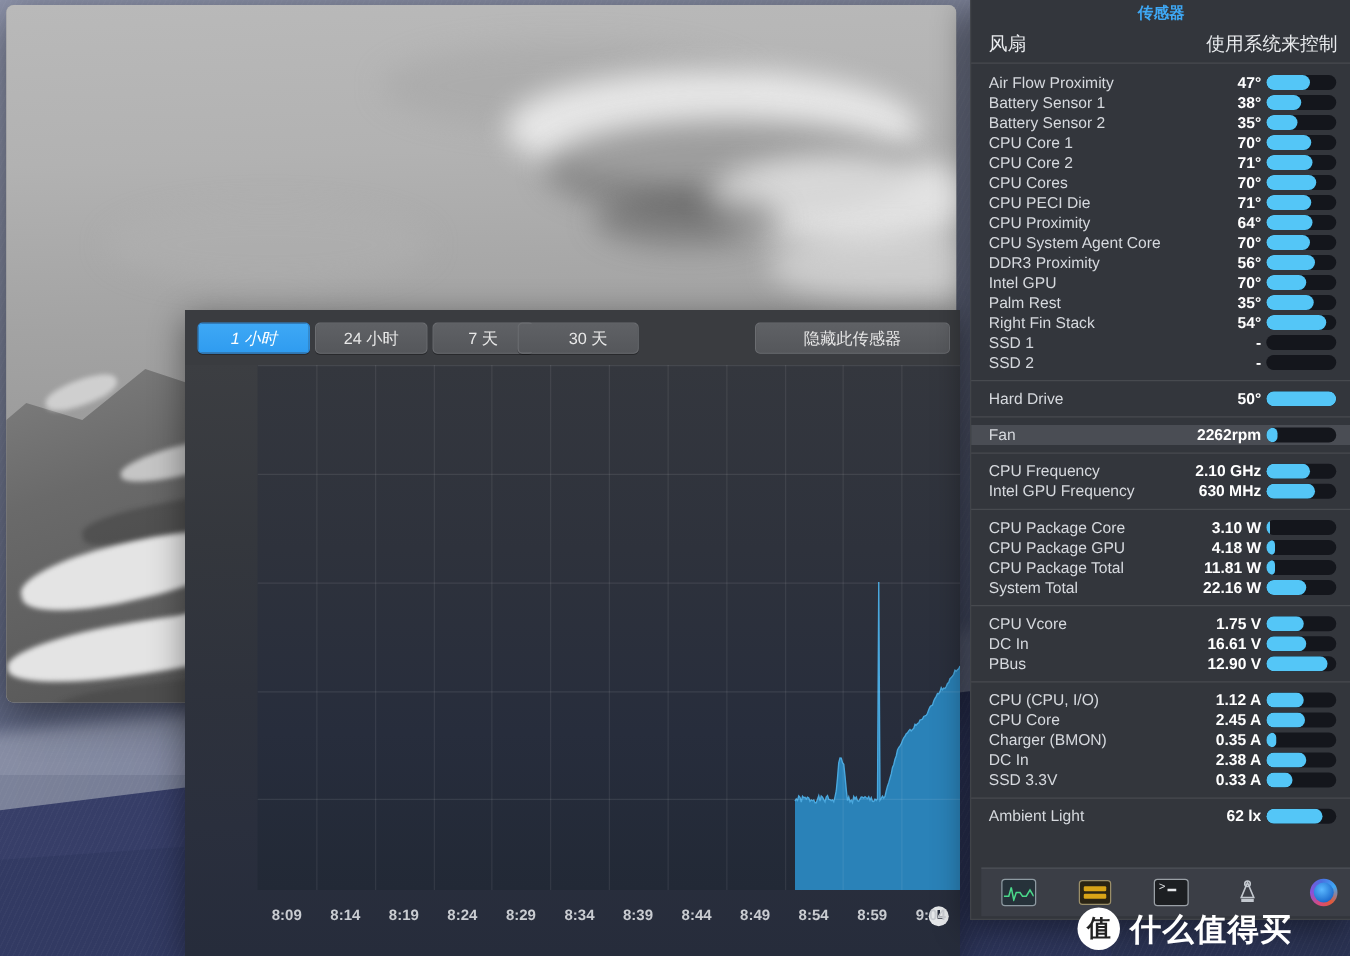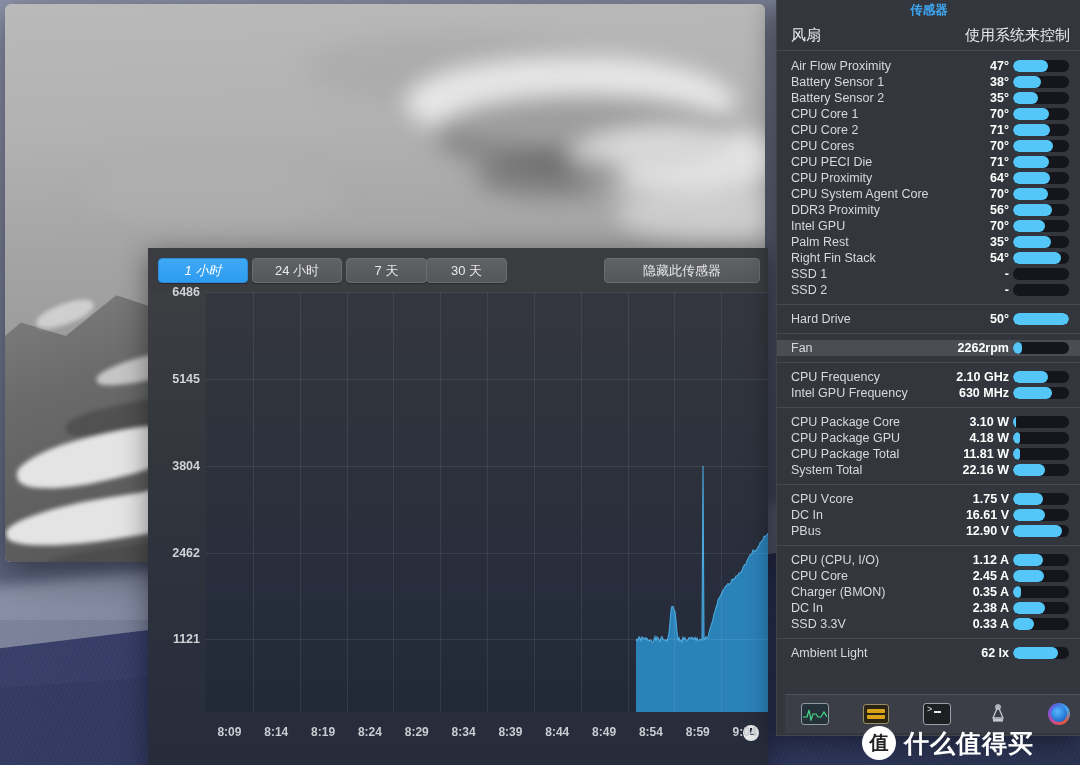--- a/index.html
+++ b/index.html
@@ -133,21 +133,21 @@
   }
   .tbtn.active {
     background: linear-gradient(180deg, #3ea8f5, #2f9cf0);
     border-color: #2f8bd8;
     color: #fff;
     font-style: italic;
   }
   .tb0 { left: 10px;  width: 88px; }
   .tb1 { left: 104px; width: 88px; }
   .tb2 { left: 198px; width: 79px; }
-  .tb3 { left: 278px; width: 79px; }
+  .tb3 { left: 266px; width: 79px; padding-left: 16px; }
   .hide-btn {
     position: absolute; top: 10px; left: 456px; width: 154px; height: 23px;
     border-radius: 4px;
     font-size: 13px; color: #e8e8e8;
     display: flex; align-items: center; justify-content: center;
     background: linear-gradient(180deg, #5f6165, #55575b);
     border: 1px solid #6b6d71;
     cursor: default;
   }
   .plot-wrap {
@@ -333,27 +333,20 @@
   <div class="graph-panel">
     <div class="tabbar">
       <div class="tbtn tb0 active">1 小时</div>
       <div class="tbtn tb1">24 小时</div>
       <div class="tbtn tb2">7 天</div>
       <div class="tbtn tb3">30 天</div>
       <div class="hide-btn">隐藏此传感器</div>
     </div>
 
     <div class="plot-wrap">
-      <div class="yaxis" id="yaxis">
-          <div class="ylab" style="top: 0px;">6486</div>
-          <div class="ylab" style="top: 86.8363px;">5145</div>
-          <div class="ylab" style="top: 173.673px;">3804</div>
-          <div class="ylab" style="top: 260.574px;">2462</div>
-          <div class="ylab" style="top: 347.41px;">1121</div>
-        </div>
       <div class="plot" id="plot">
         <svg id="chart-svg" width="562" height="420" viewBox="0 0 562 420" preserveAspectRatio="none">
             <path d="M 430 420 L 430 348.8598448510181 L 431 347.14561491417413 L 432 348.32886501981477 L 433 344.7649245954249 L 434 345.8612353102409 L 435 349.5852141649821 L 436 345.05444775642127 L 437 346.2092177167917 L 438 345.8365525176734 L 439 347.3001072109729 L 440 345.76125501079247 L 441 346.3104471454186 L 442 349.07359583604574 L 443 347.916977164491 L 444 348.57859092518356 L 445 347.94660650860544 L 446 350.2480770548532 L 447 350.2126767339341 L 448 347.31876920089996 L 449 344.4983104635625 L 450 348.7843974486358 L 451 344.76177678989507 L 452 345.72318155343135 L 453 347.6933830415368 L 454 349.5031963431208 L 455 345.66644610614316 L 456 344.5113263896027 L 457 347.4588465469787 L 458 347.7277340939459 L 459 348.46579456036363 L 460 347.8562944689988 L 461 349.4787383938055 L 462 345.4726062402211 L 463 340.774391176702 L 464 330.4794536491509 L 465 318.2909356672533 L 466 314.36863751505047 L 467 314.49519306602383 L 468 318.1363014160504 L 469 319.35178428283626 L 470 328.8395034714869 L 471 339.689960264049 L 472 348.60966925914505 L 473 345.60933592010144 L 474 349.49969878142093 L 475 348.1032473075913 L 476 350.1798746017063 L 477 345.2788663046333 L 478 347.12465452655863 L 479 345.69822395244455 L 480 348.6802200751476 L 481 349.07352088829504 L 482 347.21988813512866 L 483 345.61957877936527 L 484 345.69360217448406 L 485 346.4886229314421 L 486 345.3245094848163 L 487 346.21246545265586 L 488 346.9040583136328 L 489 345.36670506846656 L 490 348.20180359977616 L 491 346.03788715866654 L 492 349.14579550256394 L 493 349.23330949281075 L 494 347.28973943879123 L 495 348.40553656879206 L 496 346.93769042280366 L 497 173.67252543940796 L 498 348.14002999813465 L 499 346.6415857389579 L 500 344.8566745215082 L 501 346.54267691476036 L 502 345.1120690025425 L 503 340.80320391049486 L 504 336.9586817717407 L 505 334.1141291780275 L 506 330.5987109401729 L 507 327.13991989174434 L 508 321.9709877226494 L 509 319.75266522376535 L 510 315.45645797406 L 511 312.7837855553106 L 512 307.9879387089361 L 513 306.0022671108086 L 514 304.65681585430957 L 515 303.1441478384467 L 516 300.46495972040736 L 517 298.30607554285905 L 518 297.01125565572926 L 519 295.0055979907455 L 520 294.3294942891938 L 521 292.731889910257 L 522 291.5698772995258 L 523 292.73240133083556 L 524 291.641163222989 L 525 290.7504519859335 L 526 287.43010122138674 L 527 288.06765789660574 L 528 286.7712295023683 L 529 286.378837532262 L 530 284.0684493461843 L 531 283.73335076773253 L 532 283.3189741240843 L 533 281.1544842260572 L 534 280.7809648799216 L 535 280.2543967195182 L 536 278.58757585909234 L 537 275.78691541020663 L 538 273.5305421820394 L 539 272.45001588724824 L 540 272.12163190848054 L 541 268.76402639653406 L 542 266.75015077955595 L 543 265.080701714734 L 544 262.85230898016556 L 545 262.998927190348 L 546 261.35546001243915 L 547 258.19129806427236 L 548 259.8494239762184 L 549 258.44635064801577 L 550 258.82003200796674 L 551 257.2436356212524 L 552 254.78851849509167 L 553 254.00490276034182 L 554 250.91955832598072 L 555 250.0013697410655 L 556 248.90796997004384 L 557 247.40752063738324 L 558 244.21291903754127 L 559 245.04233663028674 L 560 243.75901664673208 L 561 242.96402289669842 L 562 240.89058707009335 L 562 420 Z" fill="#2a82b8"></path>
             <path d="M 430 348.8598448510181 L 431 347.14561491417413 L 432 348.32886501981477 L 433 344.7649245954249 L 434 345.8612353102409 L 435 349.5852141649821 L 436 345.05444775642127 L 437 346.2092177167917 L 438 345.8365525176734 L 439 347.3001072109729 L 440 345.76125501079247 L 441 346.3104471454186 L 442 349.07359583604574 L 443 347.916977164491 L 444 348.57859092518356 L 445 347.94660650860544 L 446 350.2480770548532 L 447 350.2126767339341 L 448 347.31876920089996 L 449 344.4983104635625 L 450 348.7843974486358 L 451 344.76177678989507 L 452 345.72318155343135 L 453 347.6933830415368 L 454 349.5031963431208 L 455 345.66644610614316 L 456 344.5113263896027 L 457 347.4588465469787 L 458 347.7277340939459 L 459 348.46579456036363 L 460 347.8562944689988 L 461 349.4787383938055 L 462 345.4726062402211 L 463 340.774391176702 L 464 330.4794536491509 L 465 318.2909356672533 L 466 314.36863751505047 L 467 314.49519306602383 L 468 318.1363014160504 L 469 319.35178428283626 L 470 328.8395034714869 L 471 339.689960264049 L 472 348.60966925914505 L 473 345.60933592010144 L 474 349.49969878142093 L 475 348.1032473075913 L 476 350.1798746017063 L 477 345.2788663046333 L 478 347.12465452655863 L 479 345.69822395244455 L 480 348.6802200751476 L 481 349.07352088829504 L 482 347.21988813512866 L 483 345.61957877936527 L 484 345.69360217448406 L 485 346.4886229314421 L 486 345.3245094848163 L 487 346.21246545265586 L 488 346.9040583136328 L 489 345.36670506846656 L 490 348.20180359977616 L 491 346.03788715866654 L 492 349.14579550256394 L 493 349.23330949281075 L 494 347.28973943879123 L 495 348.40553656879206 L 496 346.93769042280366 L 497 173.67252543940796 L 498 348.14002999813465 L 499 346.6415857389579 L 500 344.8566745215082 L 501 346.54267691476036 L 502 345.1120690025425 L 503 340.80320391049486 L 504 336.9586817717407 L 505 334.1141291780275 L 506 330.5987109401729 L 507 327.13991989174434 L 508 321.9709877226494 L 509 319.75266522376535 L 510 315.45645797406 L 511 312.7837855553106 L 512 307.9879387089361 L 513 306.0022671108086 L 514 304.65681585430957 L 515 303.1441478384467 L 516 300.46495972040736 L 517 298.30607554285905 L 518 297.01125565572926 L 519 295.0055979907455 L 520 294.3294942891938 L 521 292.731889910257 L 522 291.5698772995258 L 523 292.73240133083556 L 524 291.641163222989 L 525 290.7504519859335 L 526 287.43010122138674 L 527 288.06765789660574 L 528 286.7712295023683 L 529 286.378837532262 L 530 284.0684493461843 L 531 283.73335076773253 L 532 283.3189741240843 L 533 281.1544842260572 L 534 280.7809648799216 L 535 280.2543967195182 L 536 278.58757585909234 L 537 275.78691541020663 L 538 273.5305421820394 L 539 272.45001588724824 L 540 272.12163190848054 L 541 268.76402639653406 L 542 266.75015077955595 L 543 265.080701714734 L 544 262.85230898016556 L 545 262.998927190348 L 546 261.35546001243915 L 547 258.19129806427236 L 548 259.8494239762184 L 549 258.44635064801577 L 550 258.82003200796674 L 551 257.2436356212524 L 552 254.78851849509167 L 553 254.00490276034182 L 554 250.91955832598072 L 555 250.0013697410655 L 556 248.90796997004384 L 557 247.40752063738324 L 558 244.21291903754127 L 559 245.04233663028674 L 560 243.75901664673208 L 561 242.96402289669842 L 562 240.89058707009335" fill="none" stroke="#4aa8de" stroke-width="1.1"></path>
           </svg>
       <div class="gline-h" style="top: 0px;"></div><div class="gline-h" style="top: 86.8363px;"></div><div class="gline-h" style="top: 173.673px;"></div><div class="gline-h" style="top: 260.574px;"></div><div class="gline-h" style="top: 347.41px;"></div><div class="gline-v" style="left: 46.8333px;"></div><div class="gline-v" style="left: 93.6667px;"></div><div class="gline-v" style="left: 140.5px;"></div><div class="gline-v" style="left: 187.333px;"></div><div class="gline-v" style="left: 234.167px;"></div><div class="gline-v" style="left: 281px;"></div><div class="gline-v" style="left: 327.833px;"></div><div class="gline-v" style="left: 374.667px;"></div><div class="gline-v" style="left: 421.5px;"></div><div class="gline-v" style="left: 468.333px;"></div><div class="gline-v" style="left: 515.167px;"></div></div>
       <div class="xaxis" id="xaxis">
         <div class="clock-ic"></div>
       <div class="xlab" style="left: 23.4167px;">8:09</div>
           <div class="xlab" style="left: 70.25px;">8:14</div>

